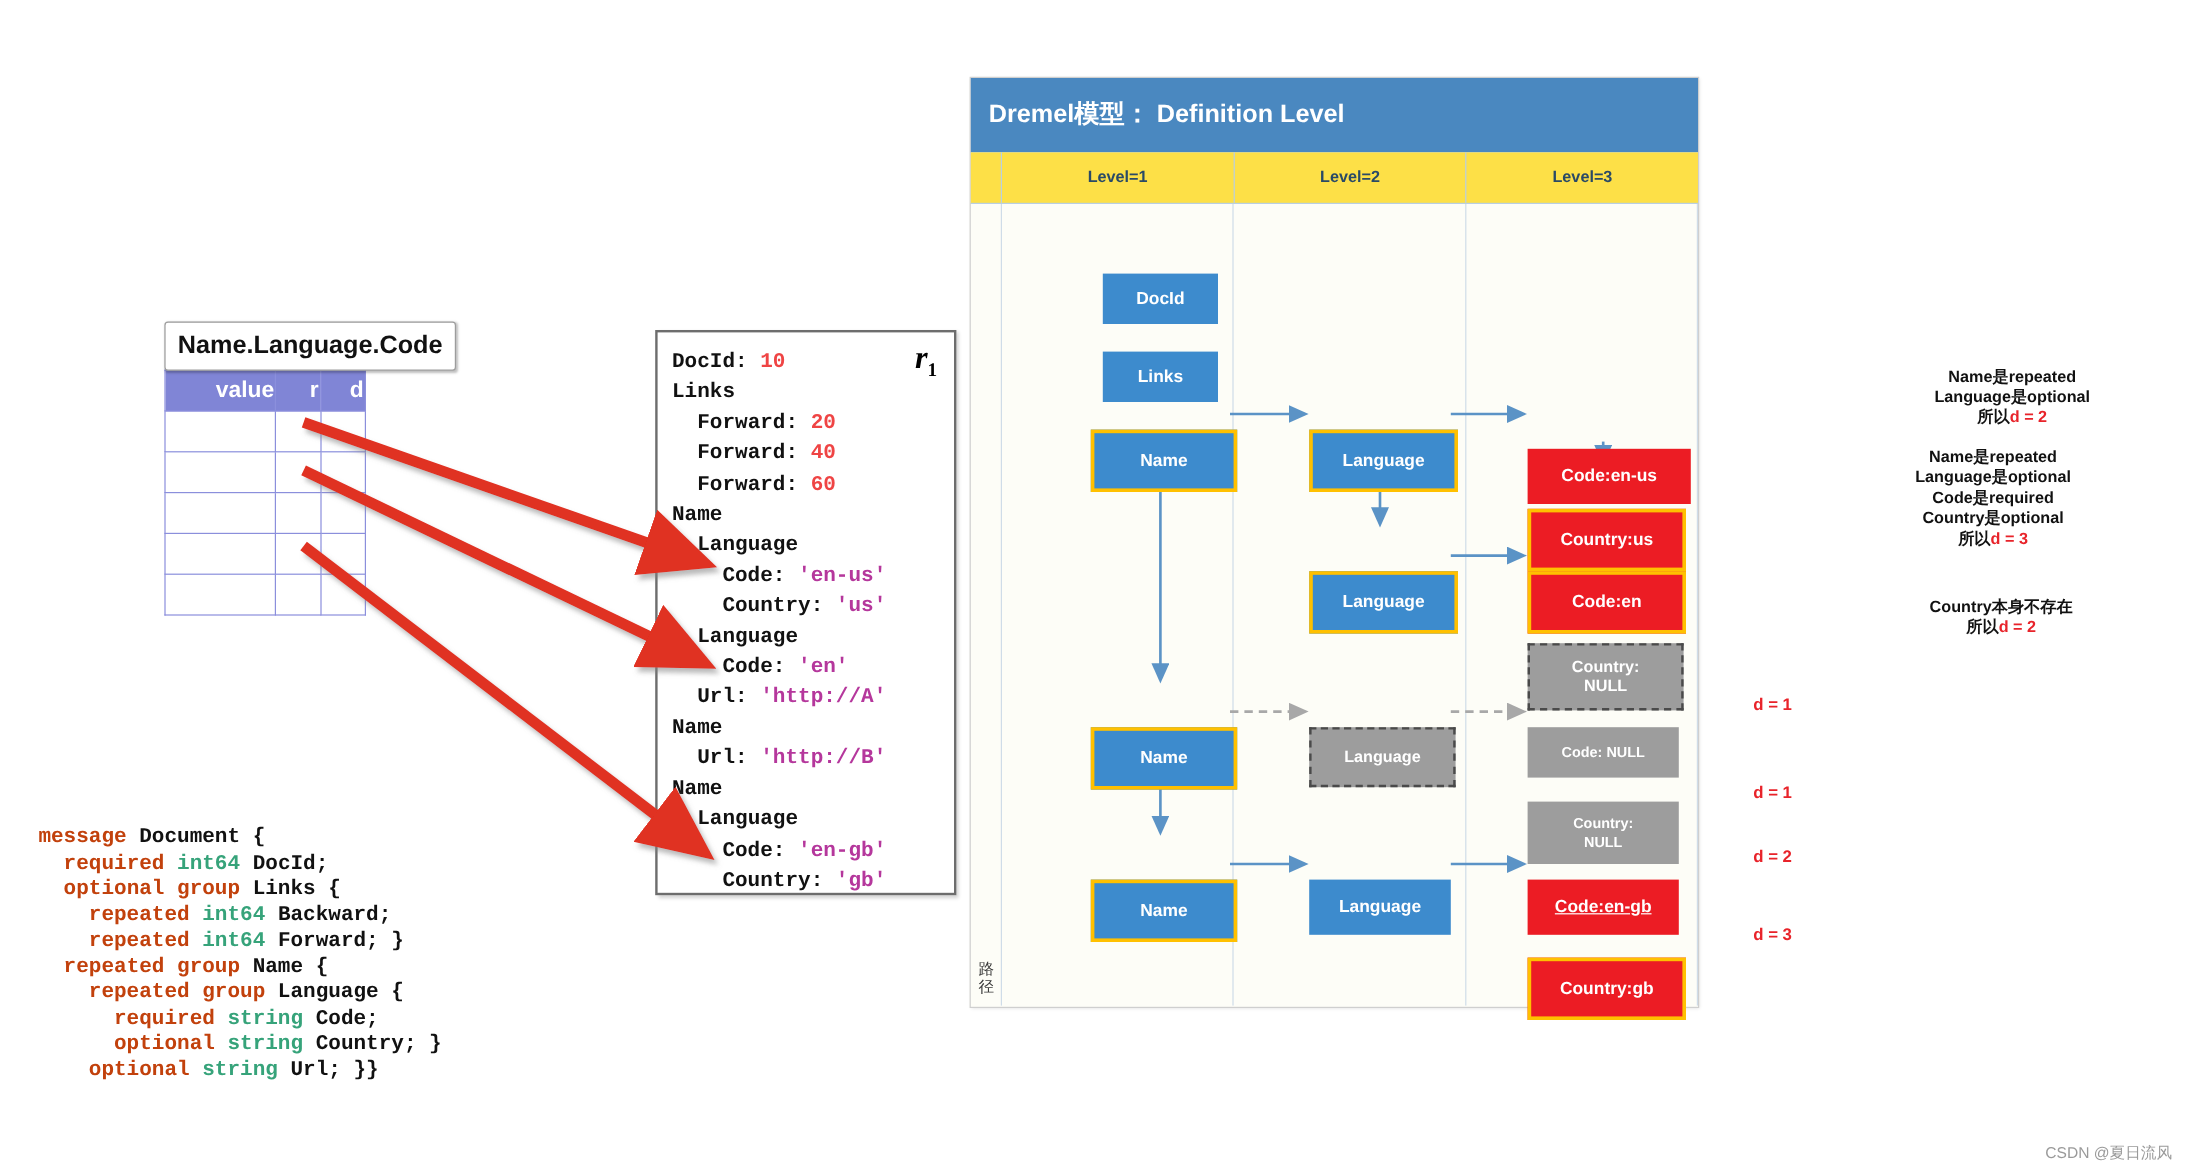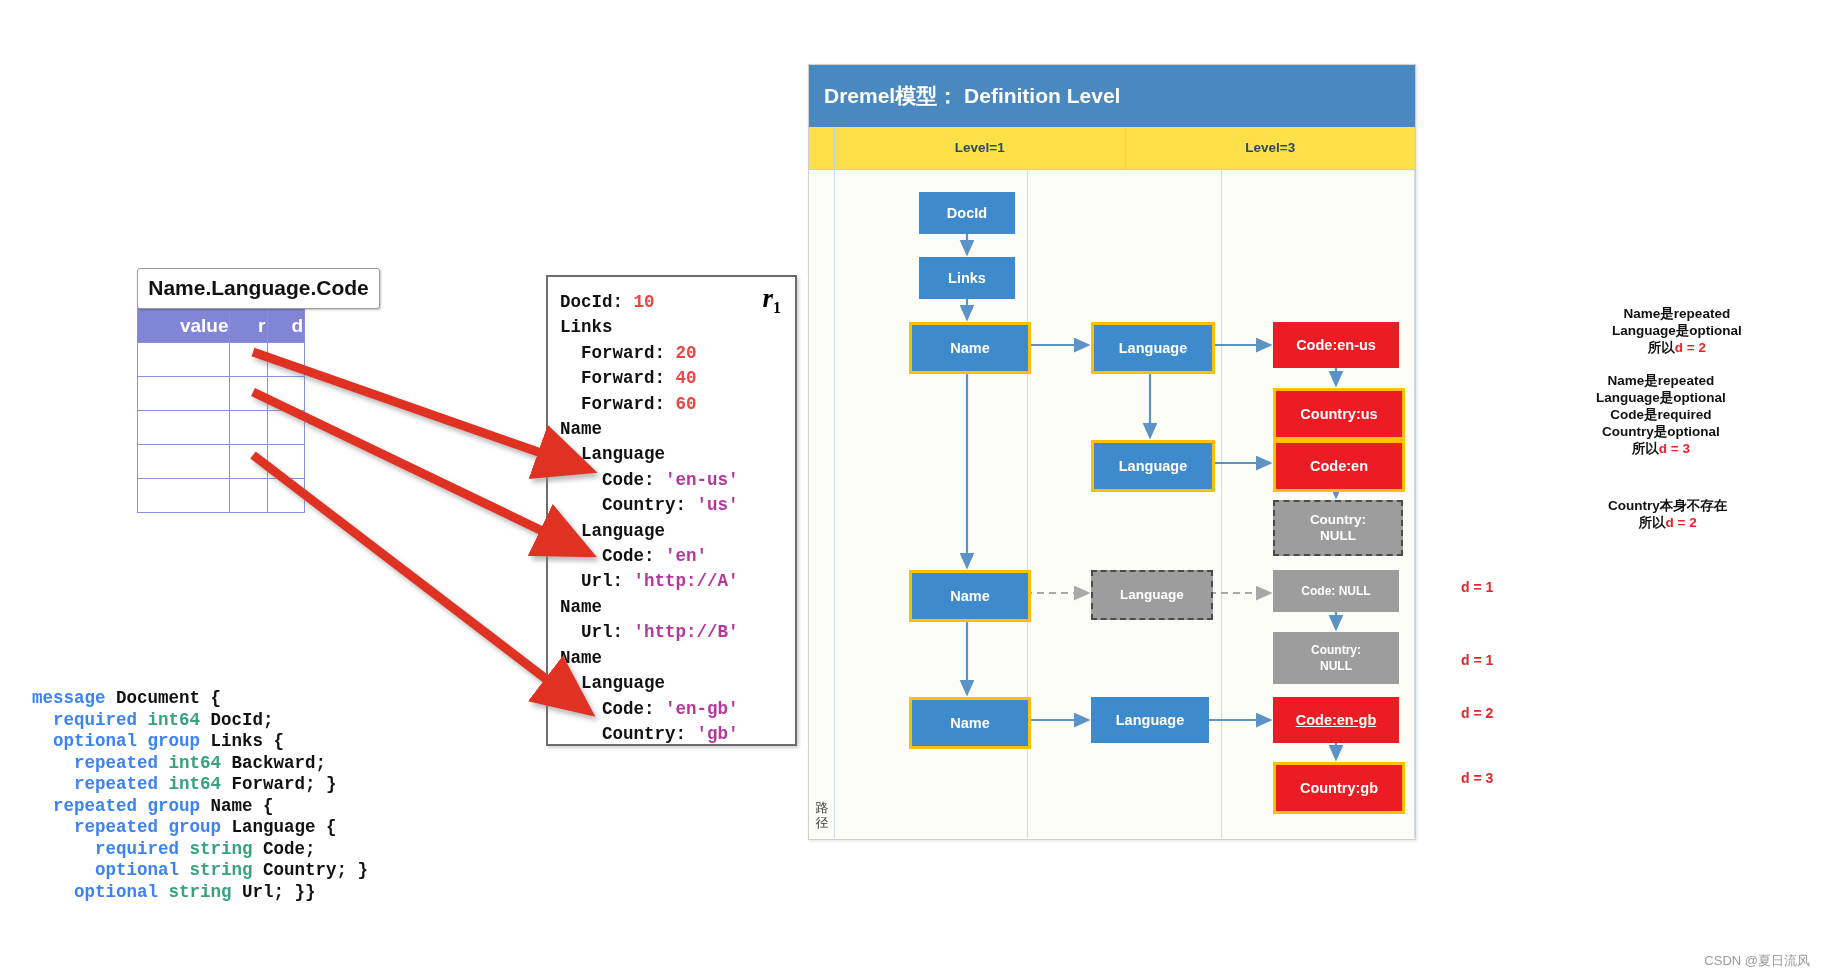--- a/index.html
+++ b/index.html
@@ -22,21 +22,21 @@
   #rd-table thead th{background:#8085d6;color:#fff;font-weight:bold;font-size:19px;}
   #rd-table td.val{width:94px;}
   #rd-table td.num{width:37px;}
   #rd-table th.val{width:94px;}
   #rd-table th.num{width:37px;}
   #rd-table td.null{color:#b9b9b9;}
 
   
   #schema{position:absolute;left:32px;top:688px;
     font:bold 17.5px/21.5px "Liberation Mono",monospace;white-space:pre;color:#111;}
-  .kw{color:#3b82f6;}
+  .kw{color:#c2410c;}
   .ty{color:#36a37a;}
   .id{color:#111;}
 
   
   #record{position:absolute;left:546px;top:275px;width:247px;height:467px;
     background:#fff;border:2px solid #6d6d6d;box-shadow:2px 2px 3px rgba(0,0,0,.18);}
   #record-body{font:bold 17.5px/25.4px "Liberation Mono",monospace;
     white-space:pre;color:#111;padding:13px 0 0 12px;}
   .num{color:#ef4444;}
   .str{color:#b5379c;}
@@ -59,21 +59,21 @@
   #level-head .lh:last-child{border-right:none;}
   #grid{position:relative;height:668px;display:flex;}
   #grid .vspace{width:25px;border-right:1px solid #cfdce8;position:relative;}
   #grid .col{flex:1;border-right:1px solid #cfdce8;}
   #grid .col:last-child{border-right:none;}
   #vtext{position:absolute;left:4px;bottom:8px;width:18px;
     font:13px/15px "Liberation Sans",sans-serif;color:#3a3a3a;text-align:center;}
 
   .node{position:absolute;color:#fff;text-align:center;
         font:bold 14.5px/1 "Liberation Sans",sans-serif;
-        display:flex;align-items:center;justify-content:center;}
+        display:flex;align-items:center;justify-content:center;margin-top:36px;}
   .blue{background:#3d8bcd;}
   .blue-hl{background:#3d8bcd;border:3px solid #ffc000;}
   .red{background:#ec1c24;}
   .red-hl{background:#ec1c24;border:3px solid #ffc000;}
   .gray{background:#9d9d9d;border:2px dashed #4a4a4a;font-size:13.5px;line-height:16px;}
   .gray-solid{background:#9d9d9d;font-size:12px;line-height:16px;}
 
   
   .anno{position:absolute;text-align:center;color:#111;
         font:bold 13.5px/17px "Liberation Sans",sans-serif;}
@@ -148,20 +148,21 @@
     <line x1="253" y1="392" x2="584" y2="551"></line>
     <line x1="253" y1="455" x2="584" y2="708"></line>
   </g>
 </svg>
 
 <div id="dremel">
   <div id="dremel-title">Dremel模型： Definition Level</div>
   <div id="level-head">
     <div class="lspace"></div>
     <div class="lh">Level=1</div>
+    <div class="lh">Level=2</div>
     <div class="lh">Level=3</div>
   </div>
   <div id="grid">
     <div class="vspace">
       <div id="vtext">路径</div>
     </div>
     <div class="col"></div>
     <div class="col"></div>
     <div class="col"></div>
 
@@ -201,21 +202,21 @@
         </div>
         <div class="node blue" style="left: 110px; top: 87px; width: 96px; height: 42px; position: absolute;">
           <span>Links</span>
         </div>
         <div class="node blue-hl" style="left: 100px; top: 152px; width: 116px; height: 46px; position: absolute;">
           <span>Name</span>
         </div>
         <div class="node blue-hl" style="left: 282px; top: 152px; width: 118px; height: 46px; position: absolute;">
           <span>Language</span>
         </div>
-        <div class="node red" style="left: 464px; top: 152px; width: 126px; height: 46px; position: absolute;">
+        <div class="node red" style="left: 464px; top: 168px; width: 136px; height: 46px; position: absolute;">
           <span>Code:en-us</span>
         </div>
         <div class="node red-hl" style="left: 464px; top: 218px; width: 126px; height: 46px; position: absolute;">
           <span>Country:us</span>
         </div>
         <div class="node blue-hl" style="left: 282px; top: 270px; width: 118px; height: 46px; position: absolute;">
           <span>Language</span>
         </div>
         <div class="node red-hl" style="left: 464px; top: 270px; width: 126px; height: 46px; position: absolute;">
           <span>Code:en</span>

